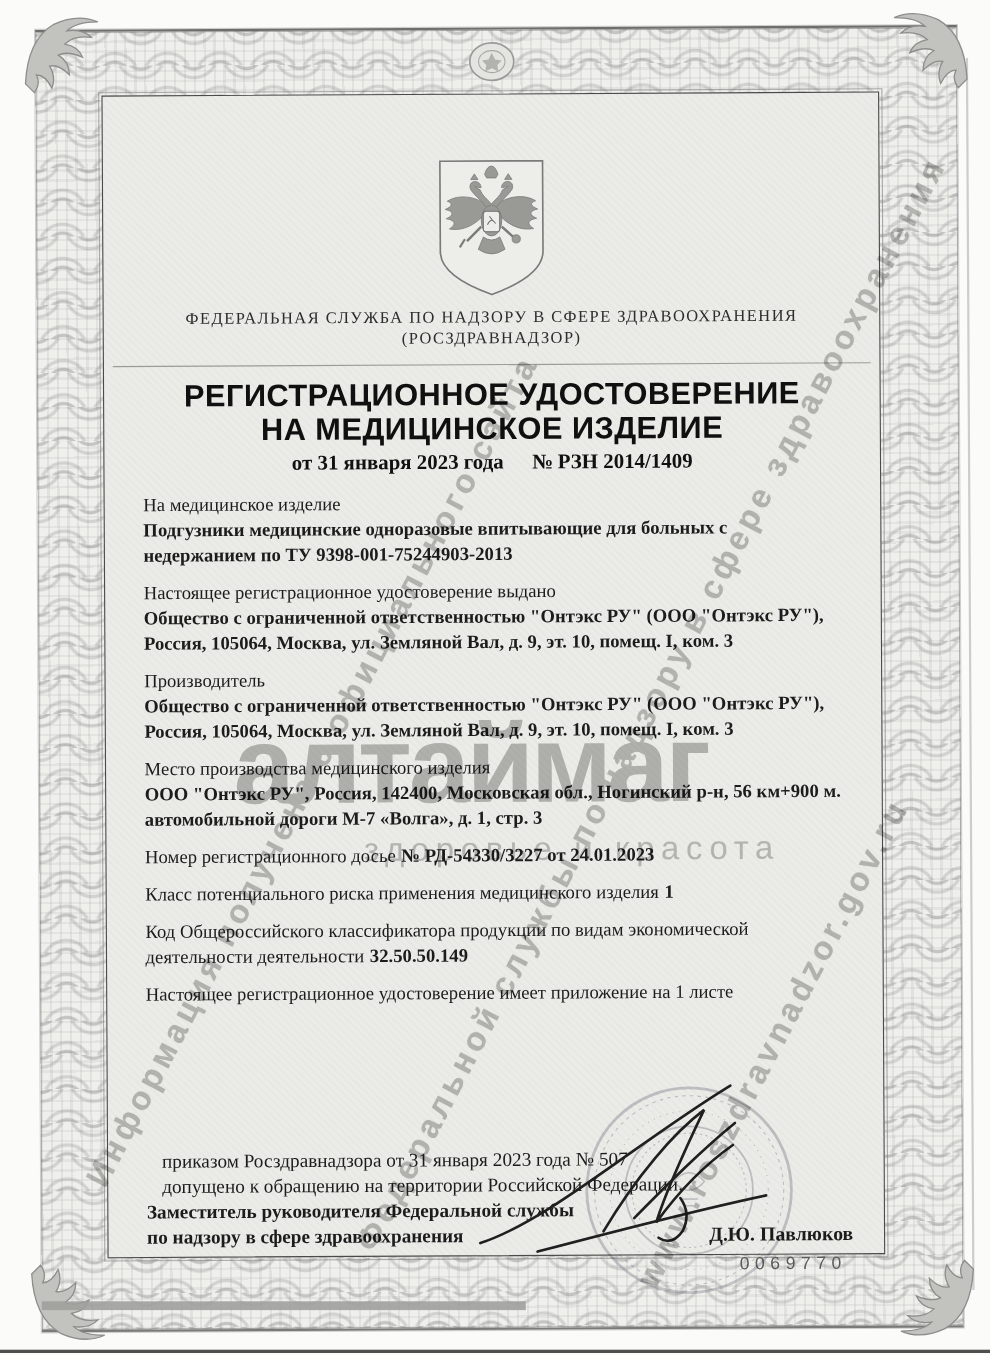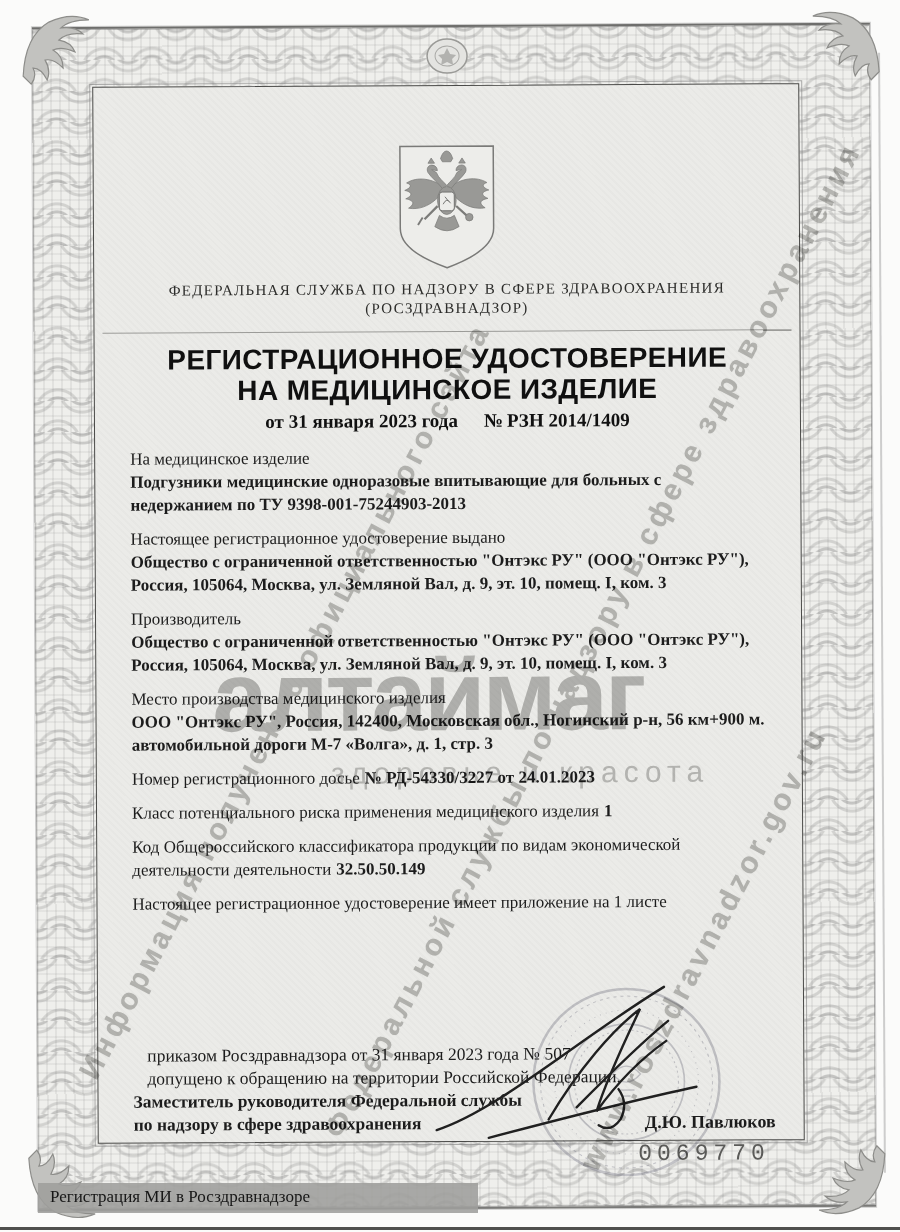--- a/index.html
+++ b/index.html
@@ -69,21 +69,21 @@
   .inline-field b{margin-left:5px;}
   .appendix{margin-top:11px;}
   
   .bottom-block{position:absolute;left:35px;right:28px;top:903px;font-size:17.5px;line-height:23px;}
   .order-lines{margin-left:14px;}
   .sig-row{display:flex;justify-content:space-between;align-items:flex-end;}
   .sig-pos{font-weight:bold;}
   .sig-name{font-weight:bold;font-size:18px;white-space:nowrap;padding-bottom:0px;}
   .serial{
     position:absolute;right:34px;top:1002px;
-    font-family:Liberation Mono, monospace;font-size:23px;color:#5a5a58;letter-spacing:5px;
+    font-family:Liberation Sans, sans-serif;font-size:16px;color:#5a5a58;letter-spacing:5px;
   }
   .stamp{position:absolute;left:428px;top:843px;width:200px;height:200px;opacity:.30;mix-blend-mode:multiply;}
   .signature{position:absolute;left:330px;top:830px;width:300px;height:190px;z-index:5;}
   
   .wm-layer{position:absolute;left:0;top:0;width:900px;height:1232px;z-index:4;
     mix-blend-mode:multiply;opacity:.62;pointer-events:none;}
   .wm-diag{
     position:absolute;font-family:"Liberation Sans", sans-serif;font-weight:600;
     font-size:30px;letter-spacing:4px;color:#9a9a98;white-space:nowrap;
     transform:rotate(-62deg);transform-origin:0 50%;
@@ -257,15 +257,14 @@
     <div class="wm-diag wm2">Федеральной службы по надзору в сфере здравоохранения</div>
     <div class="wm-diag wm3">www.roszdravnadzor.gov.ru</div>
     <div class="wm-brand">алтаймаг</div>
     <div class="wm-tagline">здоровье и красота</div>
   </div>
 
   <div class="scan-right-line"></div>
 </div>
 
 <div class="footer-box">
-  <div>Регистрация МИ в Росздравнадзоре</div>
 </div>
 <div class="scan-bottom-line"></div>
 
 </body></html>

